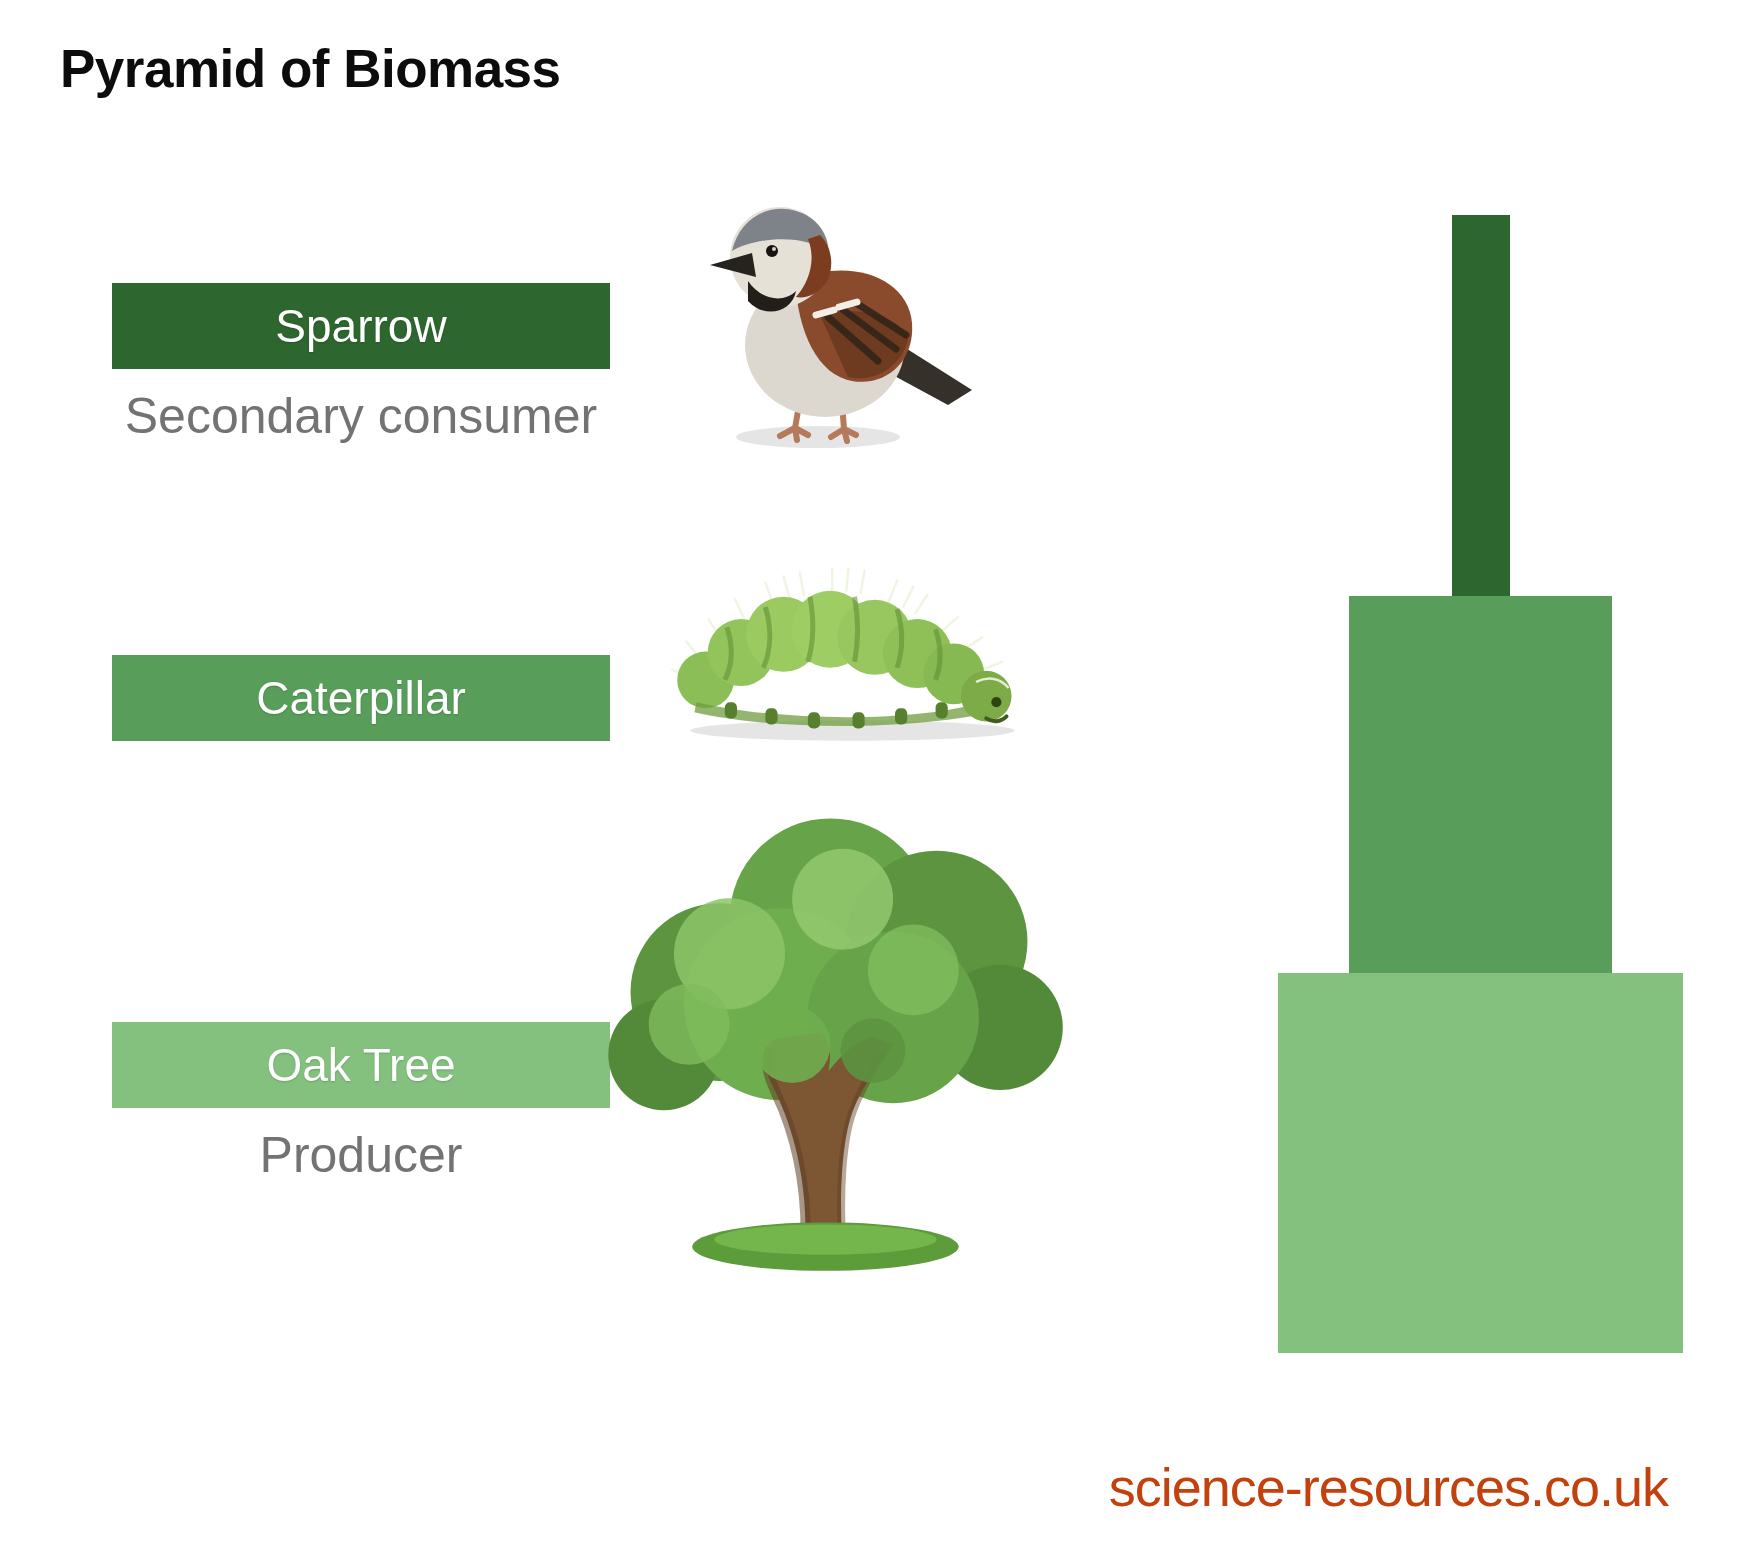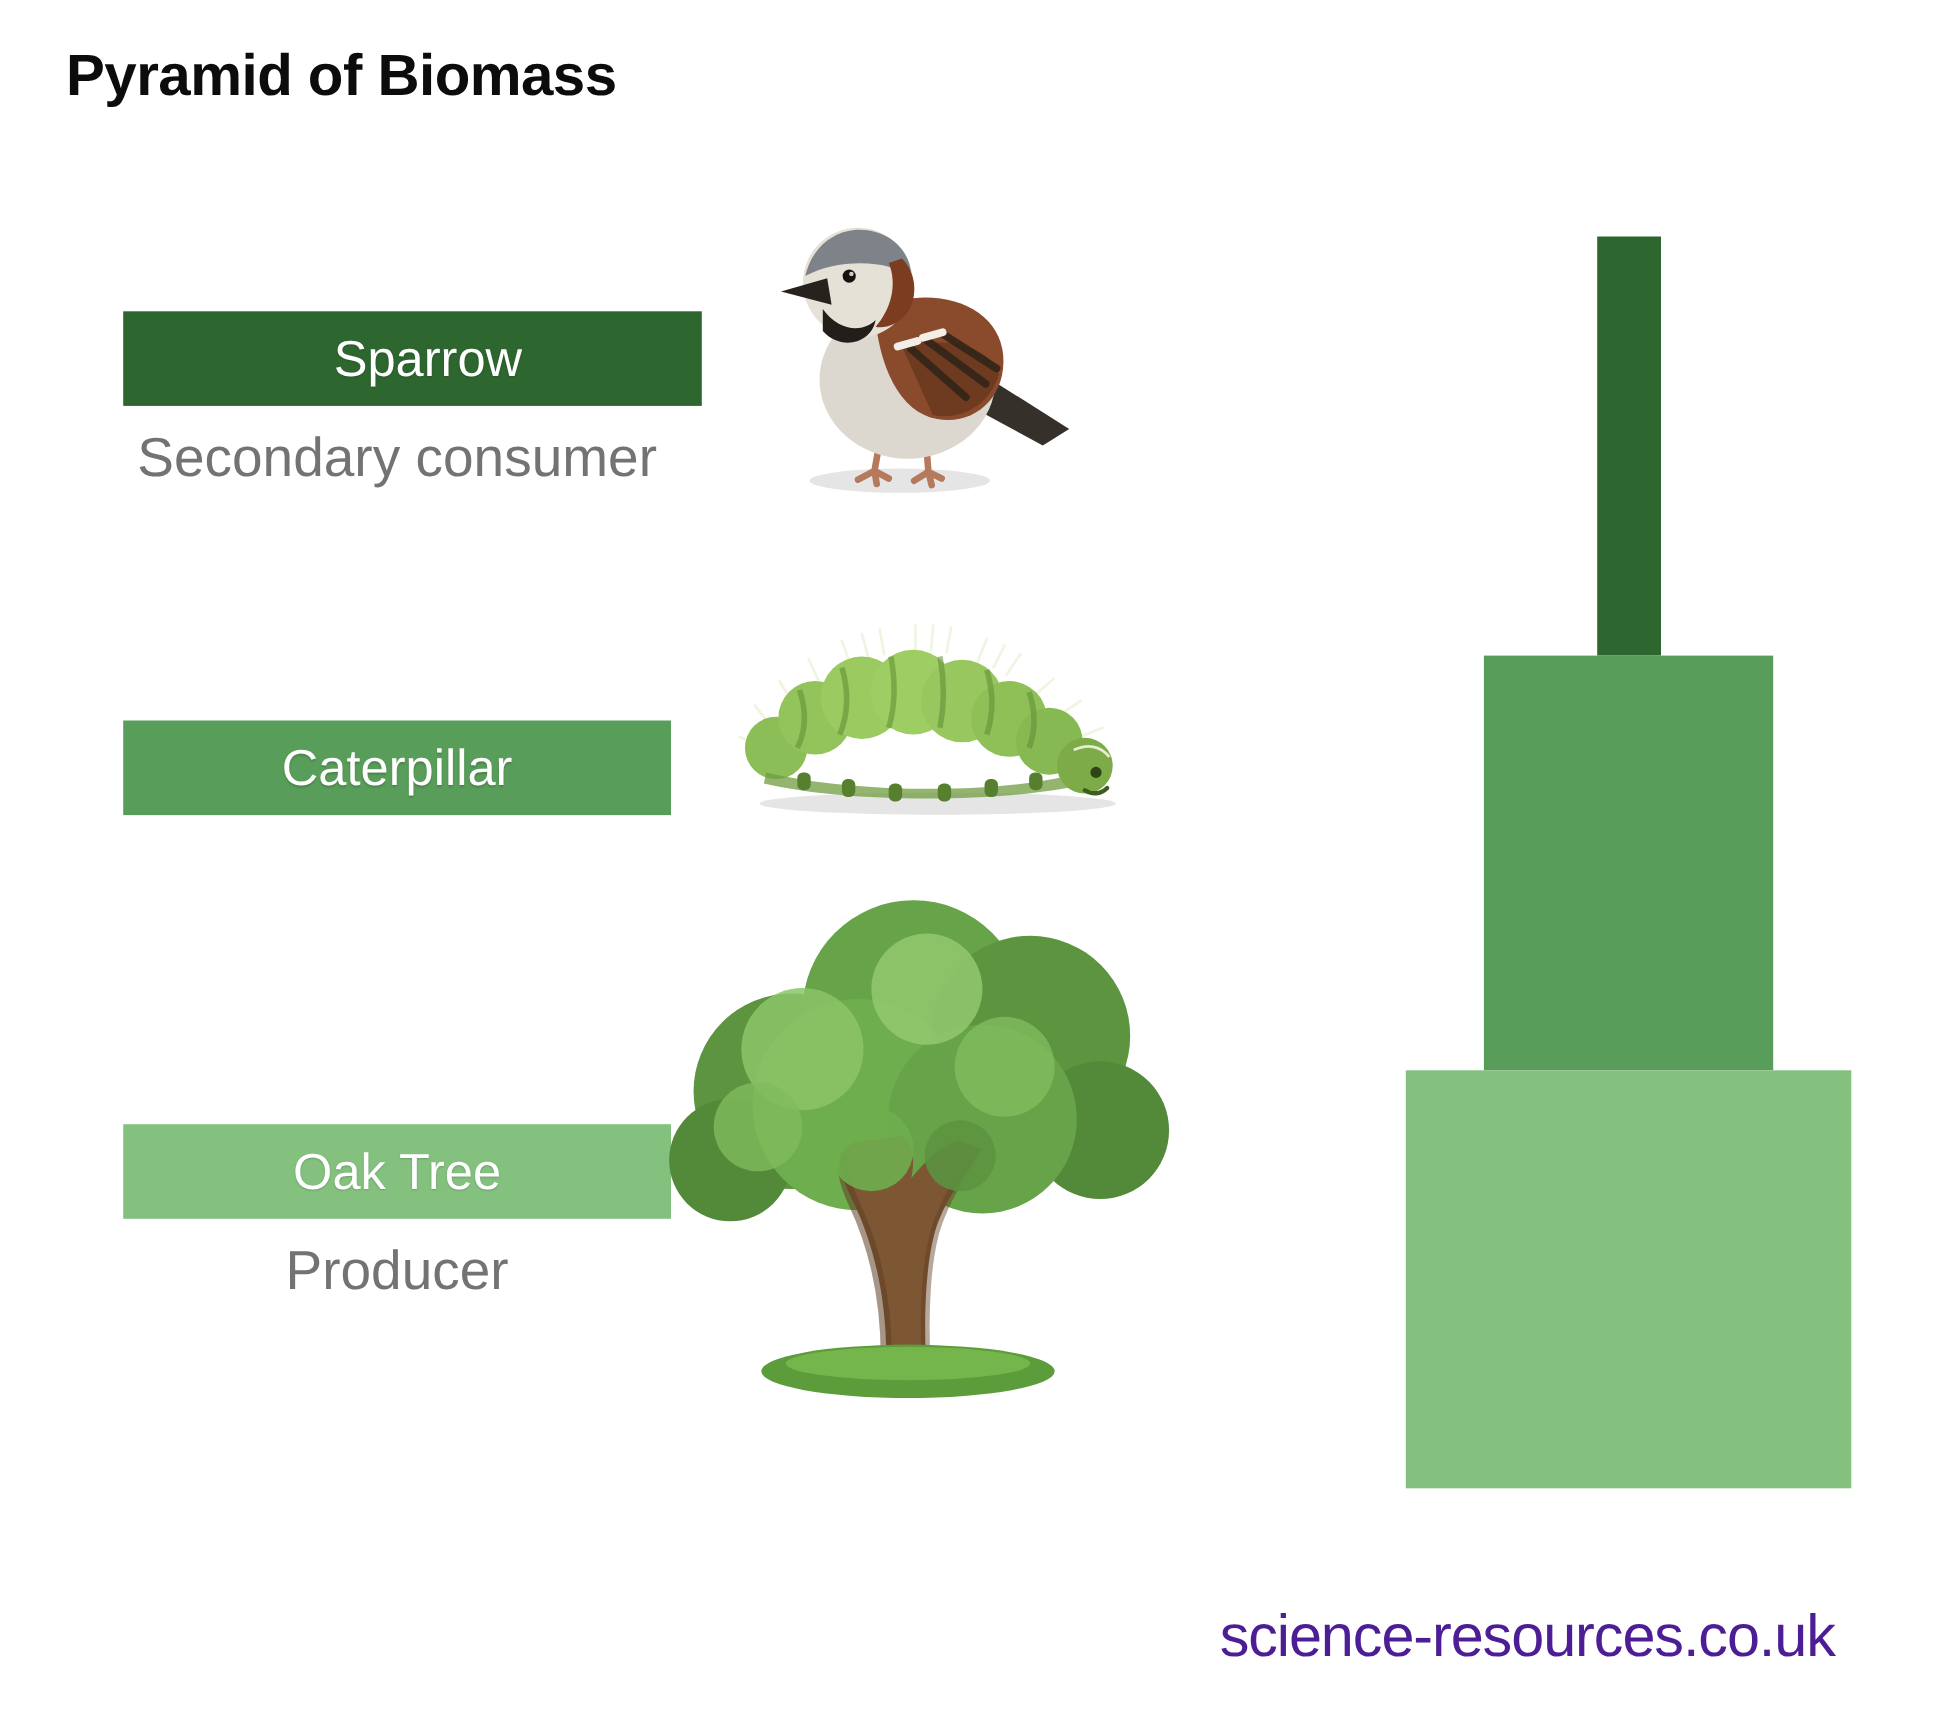--- a/index.html
+++ b/index.html
@@ -21,38 +21,38 @@
     display:flex;align-items:center;justify-content:center;
   }
   .label-box .label-text{
     color:#ffffff;font-size:46px;line-height:1;
     text-shadow:0 1px 2px rgba(0,0,0,0.18);
   }
   .role-text{
     position:absolute;left:62px;width:598px;
     text-align:center;font-size:50px;color:#737373;line-height:1.1;
   }
-  .box-l1{top:283px;padding-left:28px;}
+  .box-l1{top:283px;}
   .box-l2{top:655px;}
   .box-l3{top:1022px;}
   .role-l1{top:389px;}
   .role-l2{top:761px;}
   .role-l3{top:1128px;}
   .art{position:absolute;}
   .art svg{display:block;width:100%;height:100%;}
   .art-sparrow{left:700px;top:165px;width:300px;height:300px;}
   .art-caterpillar{left:660px;top:548px;width:385px;height:203px;}
   .art-oak{left:578px;top:790px;width:505px;height:485px;}
   .bar{position:absolute;}
   .bar-l1{left:1452px;top:215px;width:58px;height:381px;}
   .bar-l2{left:1349px;top:596px;width:263px;height:377px;}
   .bar-l3{left:1278px;top:973px;width:405px;height:380px;}
   .footer{
     position:absolute;left:1000px;top:1456px;width:668px;
-    text-align:right;font-size:54px;color:#4c1d95;letter-spacing:-1px;
+    text-align:right;font-size:54px;color:#c2410c;letter-spacing:-1px;
   }
 </style>
 </head>
 <body>
 
 <div class="canvas">
 
   <div class="title">Pyramid of Biomass</div>
 
   <div class="label-box box-l1" style="background-color: rgb(45, 103, 47);">

